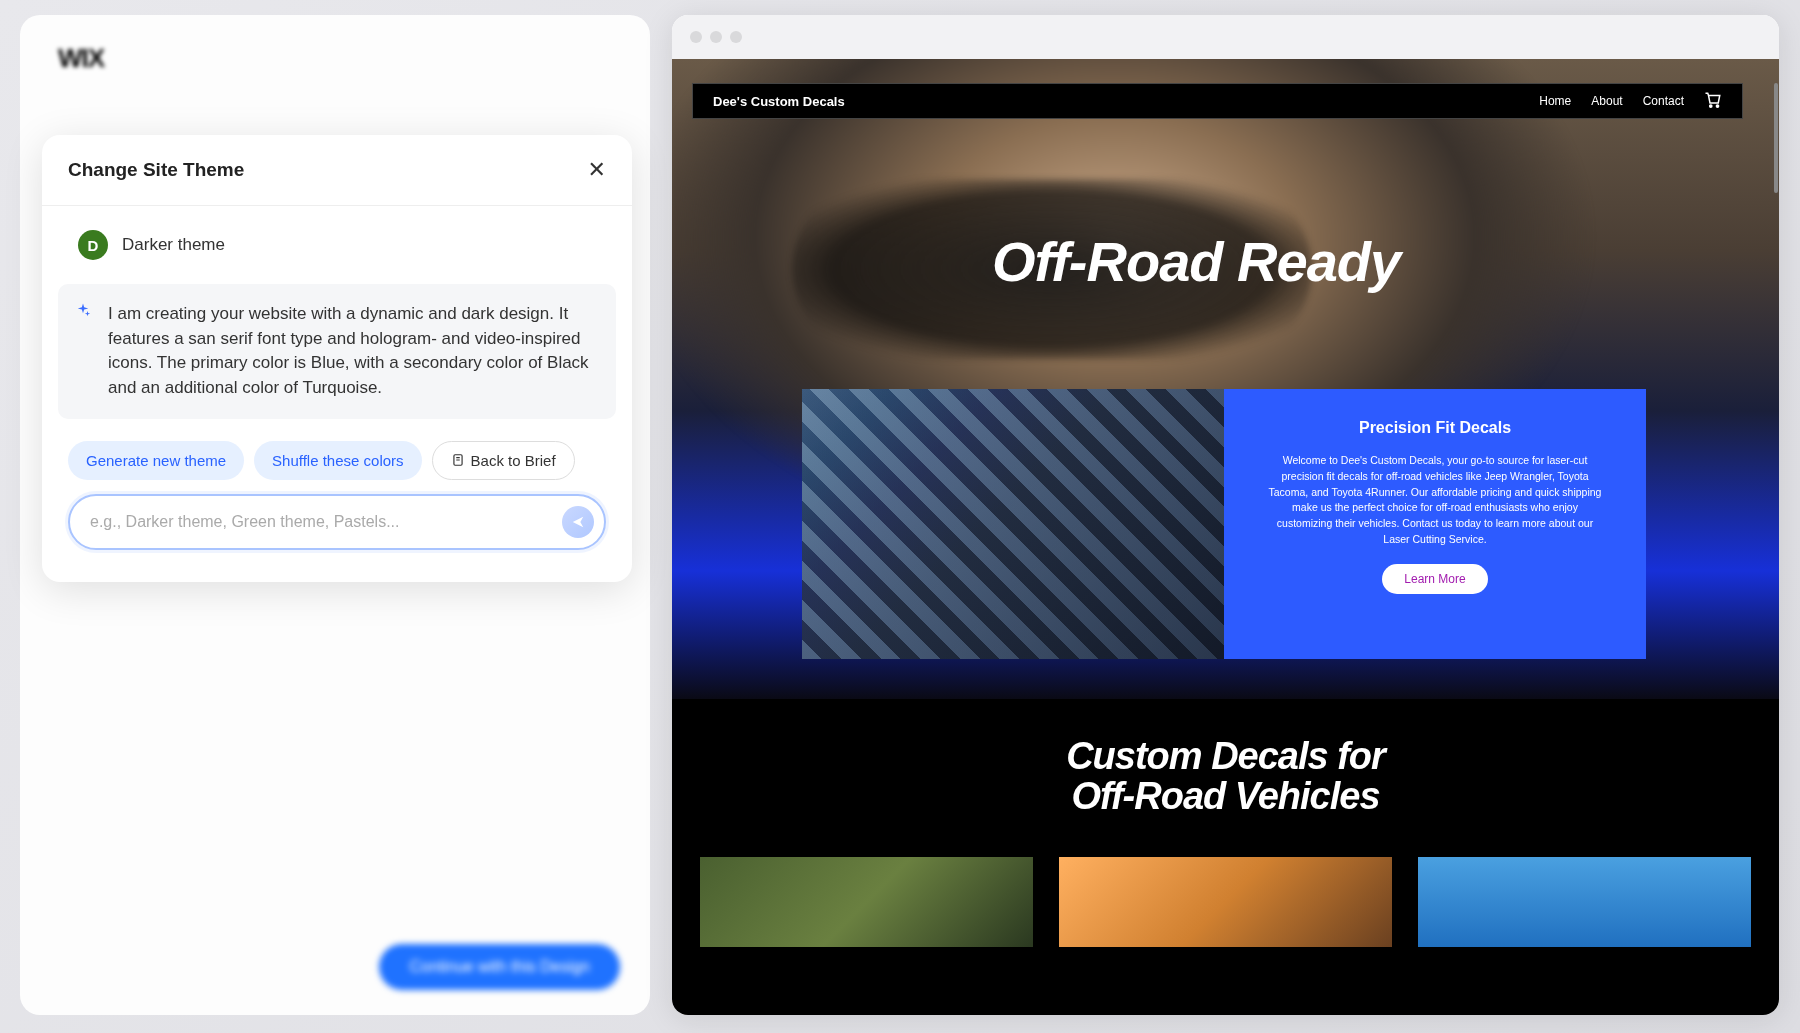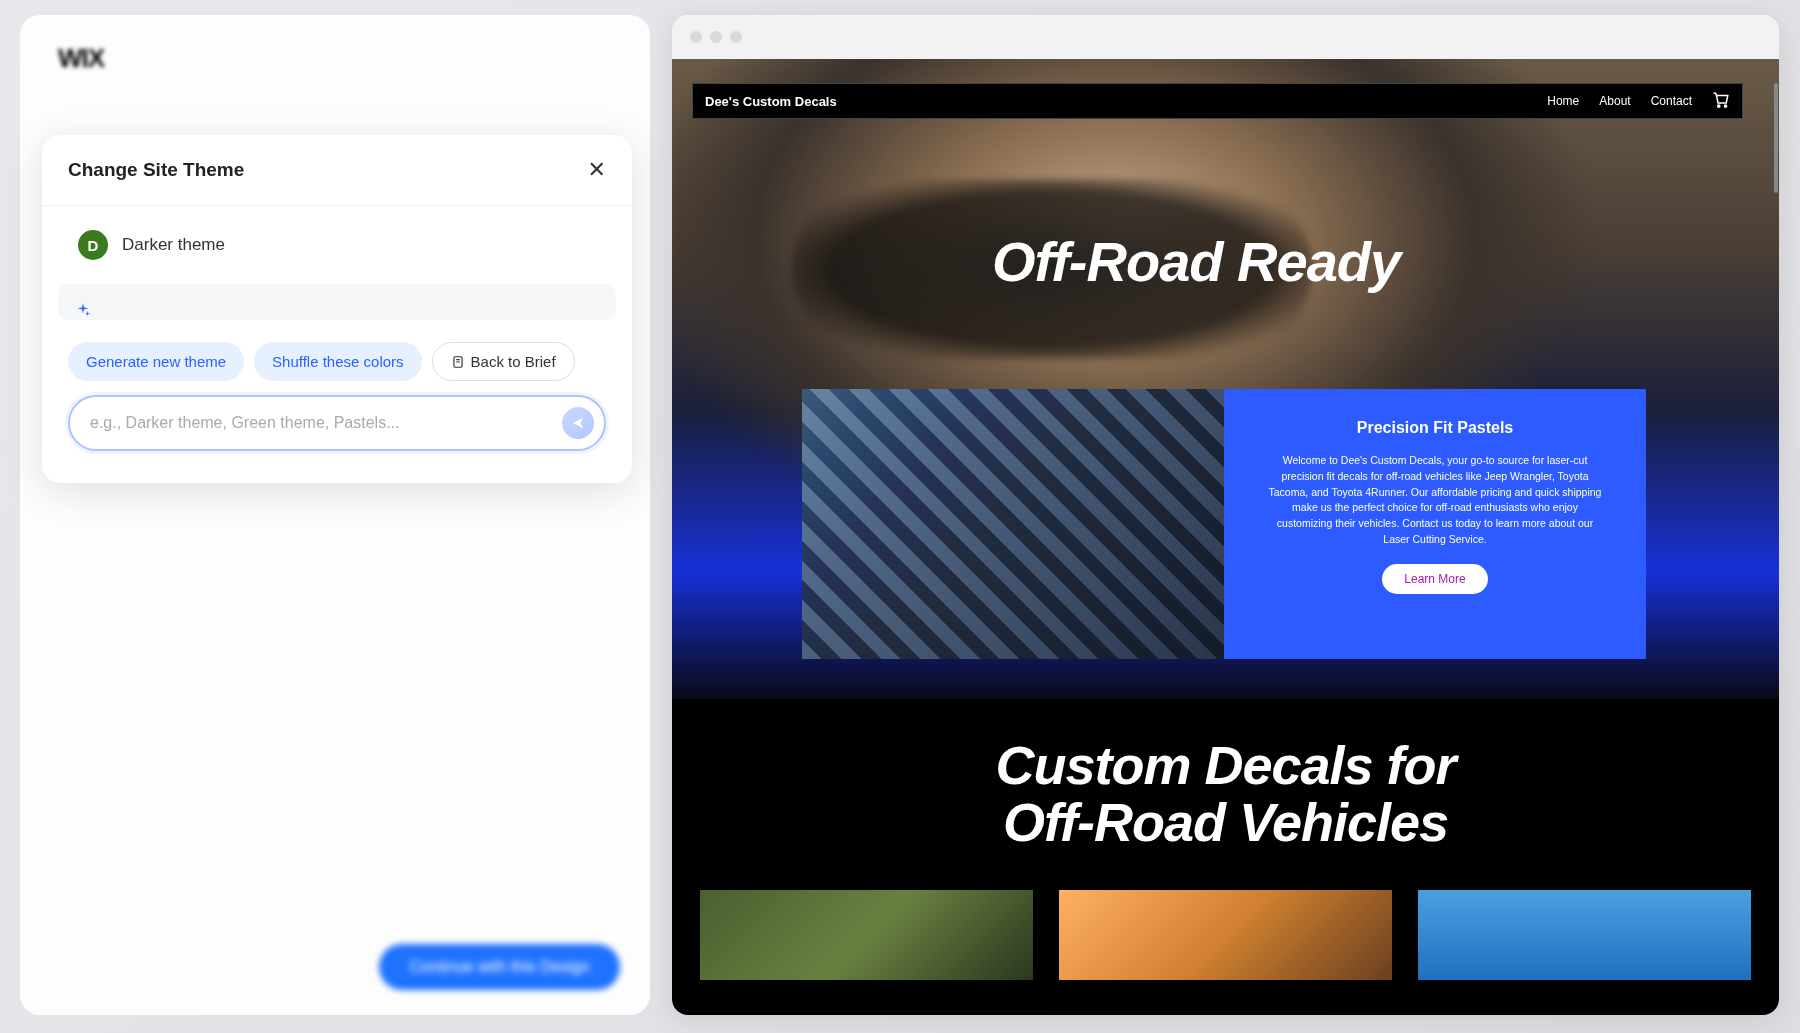--- a/index.html
+++ b/index.html
@@ -227,21 +227,21 @@
   position: absolute;
   top: 24px;
   left: 20px;
   right: 36px;
   height: 36px;
   background: #000;
   border: 1px solid #444;
   display: flex;
   align-items: center;
   justify-content: space-between;
-  padding: 0 12px;
+  padding: 0 20px;
 }
 .site-logo {
   color: #fff;
   font-size: 13px;
   font-weight: 700;
 }
 .site-links {
   display: flex;
   align-items: center;
   gap: 20px;
@@ -319,21 +319,21 @@
 .section2 {
   position: absolute;
   top: 640px;
   left: 0; right: 0;
   height: 360px;
   background: #000;
   padding: 38px 28px;
 }
 .section2-title {
   color: #fff;
-  font-size: 54px;
+  font-size: 38px;
   font-weight: 800;
   font-style: italic;
   text-align: center;
   line-height: 1.05;
   letter-spacing: -1px;
 }
 .card-row {
   display: flex;
   gap: 26px;
   margin-top: 40px;
@@ -366,20 +366,21 @@
 
     <div class="user-row">
       <div class="avatar">D</div>
       <div class="user-text">Darker theme</div>
     </div>
 
     <div class="msg-card">
       <svg class="ai-icon" viewBox="0 0 24 24" fill="currentColor">
           <path d="M12 2l1.5 5L19 8.5l-5.5 1.5L12 15l-1.5-5L5 8.5 10.5 7 12 2zm6 10l.8 2.7 2.7.8-2.7.8-.8 2.7-.8-2.7-2.7-.8 2.7-.8.8-2.7z"></path>
         </svg>
+      <div class="msg-text">I am creating your website with a dynamic and dark design. It features a san serif font type and hologram- and video-inspired icons. The primary color is Blue, with a secondary color of Black and an additional color of Turquoise.</div>
     </div>
 
     <div class="action-row">
       <button class="pill-btn pill-primary">Generate new theme</button>
       <button class="pill-btn pill-primary">Shuffle these colors</button>
       <button class="pill-btn pill-outline">
         <svg width="14" height="14" viewBox="0 0 24 24" fill="none" stroke="currentColor" stroke-width="2">
             <rect x="5" y="3" width="14" height="18" rx="2"></rect>
             <path d="M9 8h6M9 12h6"></path>
           </svg>
@@ -427,21 +428,21 @@
               </svg>
           </span>
         </div>
       </div>
 
       <div class="hero-title">Off-Road Ready</div>
 
       <div class="info-group">
         <div class="pattern-img"></div>
         <div class="info-box">
-          <div class="info-h">Precision Fit Pastels</div>
+          <div class="info-h">Precision Fit Decals</div>
           <div class="info-p">Welcome to Dee's Custom Decals, your go-to source for laser-cut precision fit decals for off-road vehicles like Jeep Wrangler, Toyota Tacoma, and Toyota 4Runner. Our affordable pricing and quick shipping make us the perfect choice for off-road enthusiasts who enjoy customizing their vehicles. Contact us today to learn more about our Laser Cutting Service.</div>
           <button class="learn-btn">Learn More</button>
         </div>
       </div>
 
       <div class="scrollbar-thumb"></div>
     </div>
 
     <div class="section2">
       <div class="section2-title">

